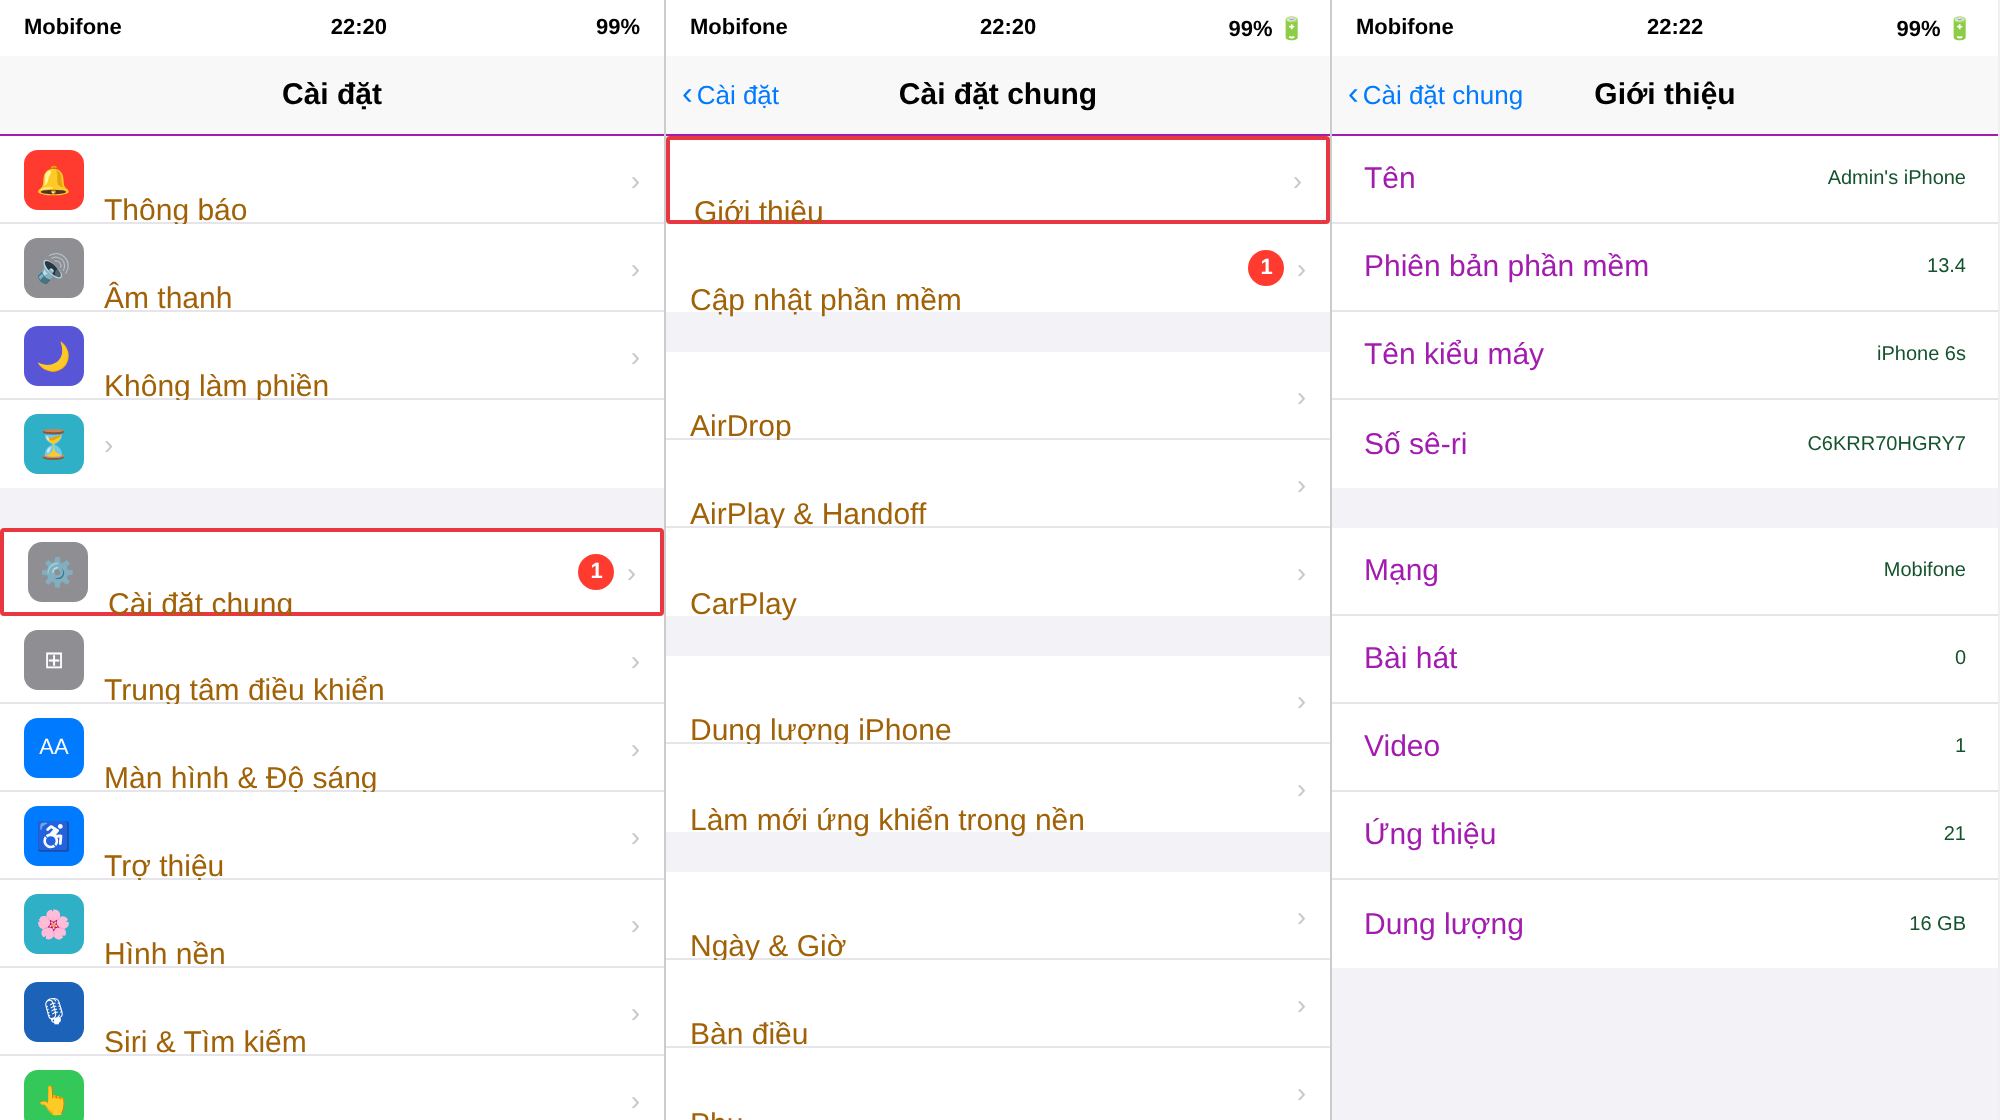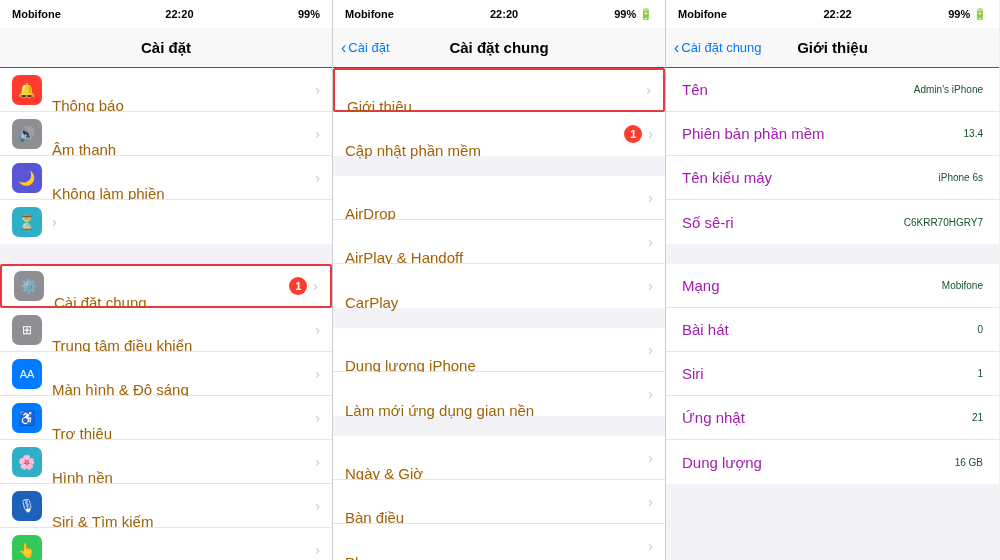--- a/index.html
+++ b/index.html
@@ -305,21 +305,21 @@
         <span class="row-chevron">›</span>
       </div>
     </div>
 
     <div class="settings-section">
       <div class="settings-row">
         <span class="row-label">Dung lượng iPhone</span>
         <span class="row-chevron">›</span>
       </div>
       <div class="settings-row">
-        <span class="row-label">Làm mới ứng dụng gian nền</span>
+        <span class="row-label">Làm mới ứng khiển trong nền</span>
         <span class="row-chevron">›</span>
       </div>
     </div>
 
     <div class="settings-section">
       <div class="settings-row">
         <span class="row-label">Ngày &amp; Giờ</span>
         <span class="row-chevron">›</span>
       </div>
       <div class="settings-row">
@@ -374,25 +374,25 @@
     <div class="settings-section">
       <div class="detail-row">
         <span class="detail-label">Mạng</span>
         <span class="detail-value">Mobifone</span>
       </div>
       <div class="detail-row">
         <span class="detail-label">Bài hát</span>
         <span class="detail-value">0</span>
       </div>
       <div class="detail-row">
-        <span class="detail-label">Siri</span>
+        <span class="detail-label">Video</span>
         <span class="detail-value">1</span>
       </div>
       <div class="detail-row">
-        <span class="detail-label">Ứng nhật</span>
+        <span class="detail-label">Ứng thiệu</span>
         <span class="detail-value">21</span>
       </div>
       <div class="detail-row">
         <span class="detail-label">Dung lượng</span>
         <span class="detail-value">16 GB</span>
       </div>
     </div>
   </div>
 </div>
 

